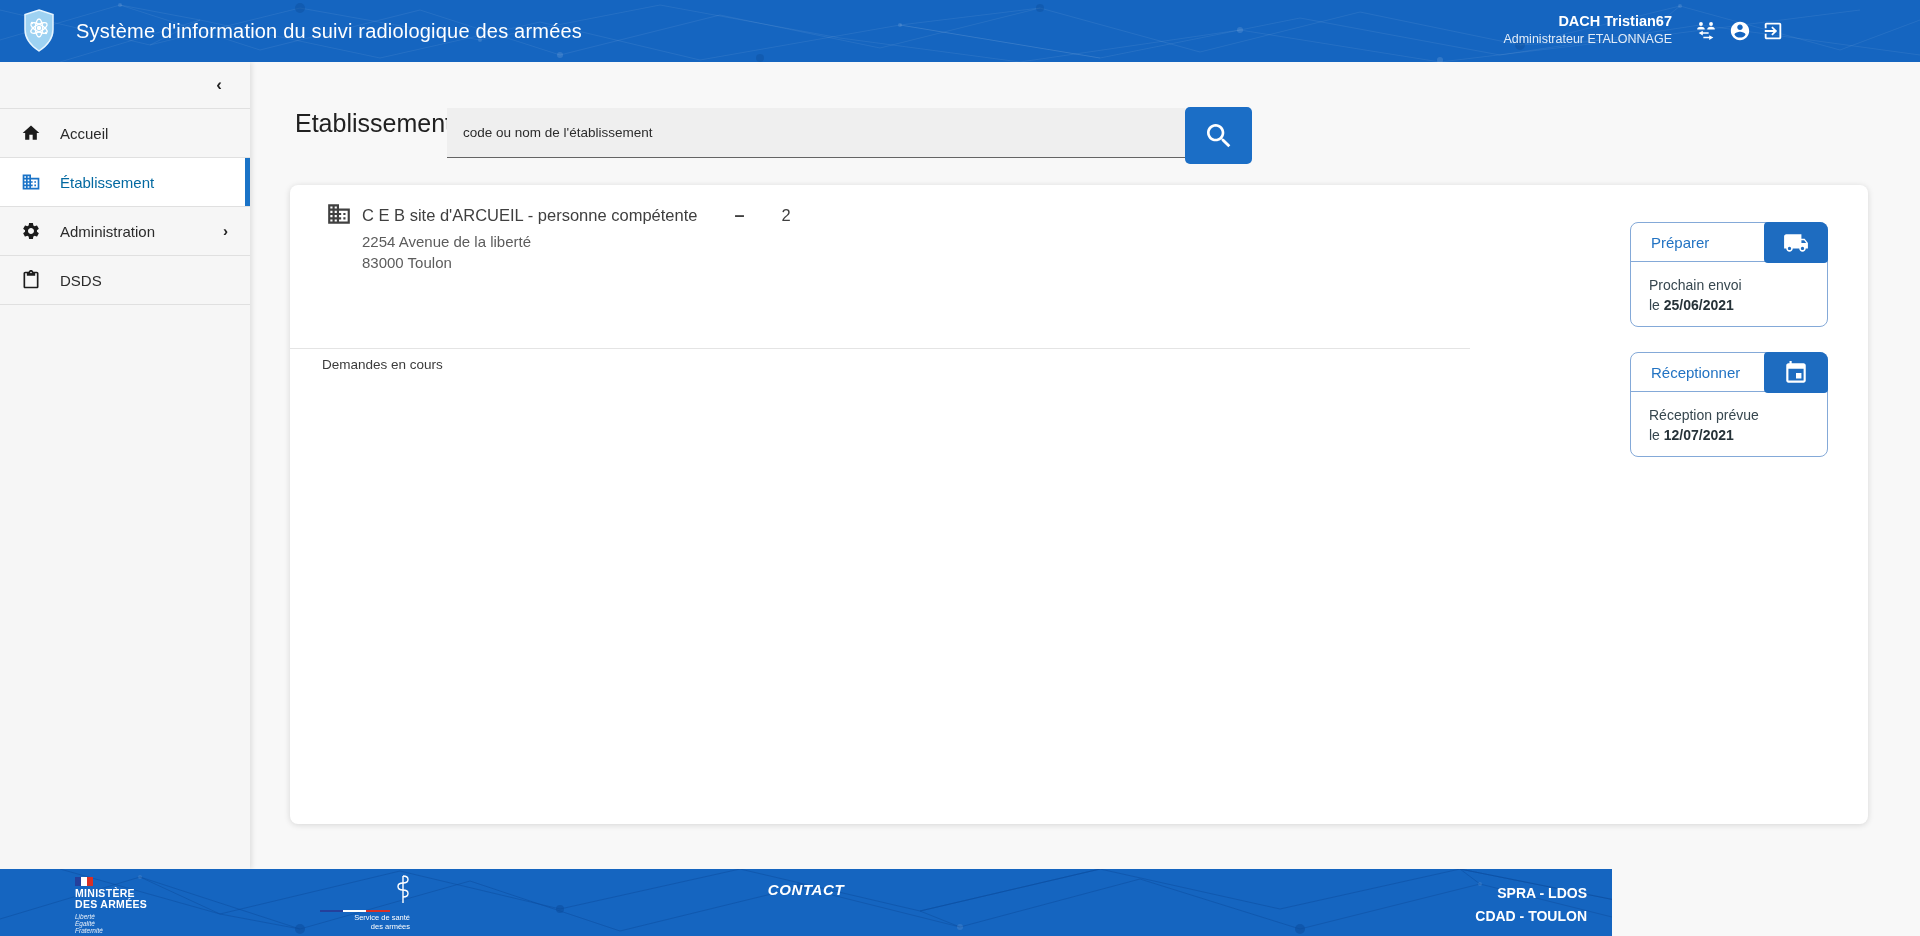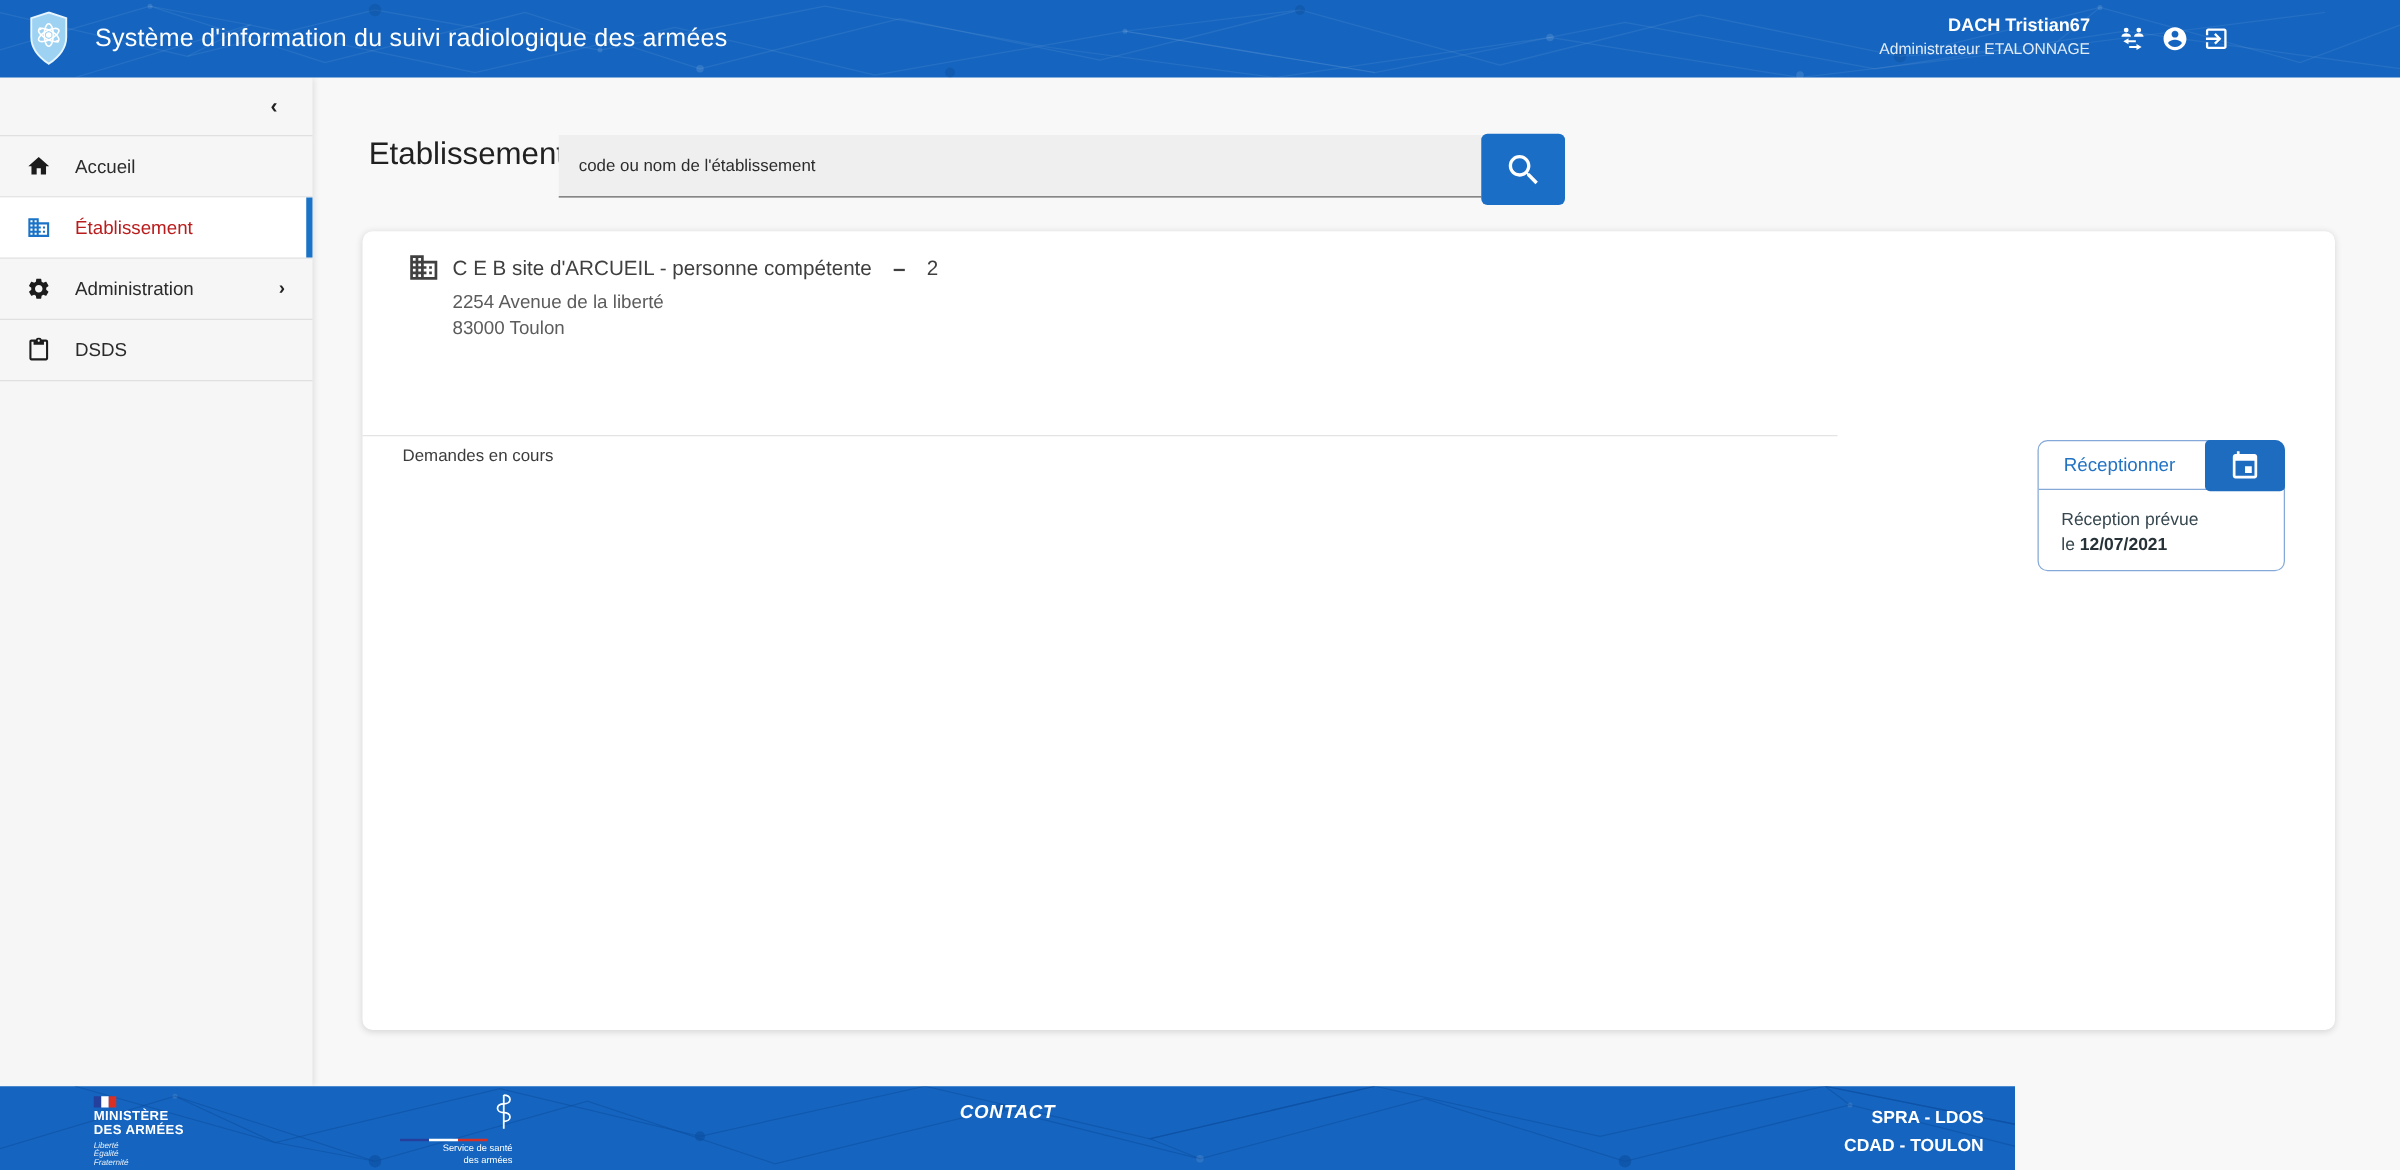--- a/index.html
+++ b/index.html
@@ -23,41 +23,41 @@
 
   
   .sidebar { position:absolute; left:0; top:62px; width:250px; height:807px; background:#f6f6f6;
              box-shadow:2px 0 5px rgba(0,0,0,.10); z-index:20; }
   .collapse-row { height:47px; border-bottom:1px solid #e0e0e0; position:relative; cursor:pointer; }
   .collapse-chevron { position:absolute; right:28px; top:13px; font-size:17px; color:#222; font-weight:bold; }
   .nav-item { height:49px; display:flex; align-items:center; padding-left:21px; gap:19px;
               border-bottom:1px solid #e0e0e0; position:relative; cursor:pointer; color:#2b2b2b; }
   .nav-item svg { width:20px; height:20px; flex:0 0 auto; color:#1c1c1c; }
   .nav-label { font-size:15px; }
-  .nav-item.active { background:#ffffff; color:#b91c1c; }
+  .nav-item.active { background:#ffffff; color:#0369a1; }
   .nav-item.active svg { color:#1a73c7; }
   .active-bar { position:absolute; right:0; top:0; width:5px; height:100%; background:#1a73c7; }
   .submenu-chevron { position:absolute; right:22px; top:15px; font-size:15px; color:#222; font-weight:bold; }
 
   
   .page-title { position:absolute; left:295px; top:109px; font-size:25px; color:#212121; z-index:5; }
   .search-input { position:absolute; left:447px; top:108px; width:738px; height:50px; background:#efefef;
                   border:none; border-bottom:1px solid #646464; padding:0 16px; font-size:13.5px;
                   font-family:"Liberation Sans", sans-serif; color:#a21caf; z-index:5; outline:none; }
   .search-input::placeholder { color:#2c2c2c; opacity:1; }
   .search-btn { position:absolute; left:1185px; top:107px; width:67px; height:57px; background:#1b6ec6;
                 border:none; border-radius:5px; cursor:pointer; z-index:5; display:flex; align-items:center; justify-content:center; }
   .search-btn svg { width:32px; height:32px; color:#fff; }
 
   
   .card { position:absolute; left:290px; top:185px; width:1578px; height:639px; background:#ffffff;
           border-radius:8px; box-shadow:0 1px 6px rgba(0,0,0,.14); z-index:4; }
   .est-icon { position:absolute; left:36px; top:16px; width:26px; height:26px; color:#404040; }
   .est-icon svg { width:26px; height:26px; }
-  .est-title-row { position:absolute; left:72px; top:20px; display:flex; align-items:center; font-size:16.5px; color:#3f3f3f; }
+  .est-title-row { position:absolute; left:72px; top:20px; display:flex; align-items:center; font-size:16.5px; color:#3f3f3f;gap:20px; }
   .est-sep { margin:0 17px; font-weight:bold; font-size:18px; color:#3f3f3f; }
   .est-addr { position:absolute; left:72px; top:46px; font-size:15px; color:#5c5c5c; line-height:21px; }
 
   .tab-border { position:absolute; left:0; top:163px; width:1180px; height:1px; background:#e4e4e4; }
   .tabs { position:absolute; left:29px; top:132px; display:flex; }
   .tab { width:104px; height:32px; display:flex; align-items:center; justify-content:center;
          font-size:12px; color:#8f8f8f; cursor:pointer; position:relative; }
   .tab.active { color:#6e6e6e; }
   .tab.active .tab-underline { position:absolute; left:0; bottom:-3px; width:104px; height:3px; background:#1565c0; }
   .tab-content-label { position:absolute; left:32px; top:172px; font-size:13.5px; color:#3b3b3b; }
@@ -221,20 +221,34 @@
 
   <div class="est-addr">
     <div>2254 Avenue de la liberté</div>
     <div>83000 Toulon</div>
   </div>
 
   <div class="tab-border"></div>
 
   <div class="tab-content-label">Demandes en cours</div>
 
+  <div class="panel panel-prepare">
+    <div class="panel-head">
+      <span class="panel-head-label">Préparer</span>
+      <button class="panel-icon-btn">
+        <svg viewBox="0 0 24 24" fill="currentColor">
+          <path d="M20 8h-3V4H3c-1.1 0-2 .9-2 2v11h2c0 1.66 1.34 3 3 3s3-1.34 3-3h6c0 1.66 1.34 3 3 3s3-1.34 3-3h2v-5l-3-4zM6 18.5c-.83 0-1.5-.67-1.5-1.5s.67-1.5 1.5-1.5 1.5.67 1.5 1.5-.67 1.5-1.5 1.5zm13.5-9l1.96 2.5H17V9.5h2.5zm-1.5 9c-.83 0-1.5-.67-1.5-1.5s.67-1.5 1.5-1.5 1.5.67 1.5 1.5-.67 1.5-1.5 1.5z"></path>
+        </svg>
+      </button>
+    </div>
+    <div class="panel-body">
+      <div>Prochain envoi</div>
+      <div><span>le </span><span class="panel-date">25/06/2021</span></div>
+    </div>
+  </div>
 
   <div class="panel panel-receive">
     <div class="panel-head">
       <span class="panel-head-label">Réceptionner</span>
       <button class="panel-icon-btn">
         <svg viewBox="0 0 24 24" fill="currentColor">
           <path d="M17 12h-5v5h5v-5zM16 1v2H8V1H6v2H5c-1.11 0-1.99.9-1.99 2L3 19c0 1.1.89 2 2 2h14c1.1 0 2-.9 2-2V5c0-1.1-.9-2-2-2h-1V3h-2zm3 18H5V8h14v11z"></path>
         </svg>
       </button>
     </div>

